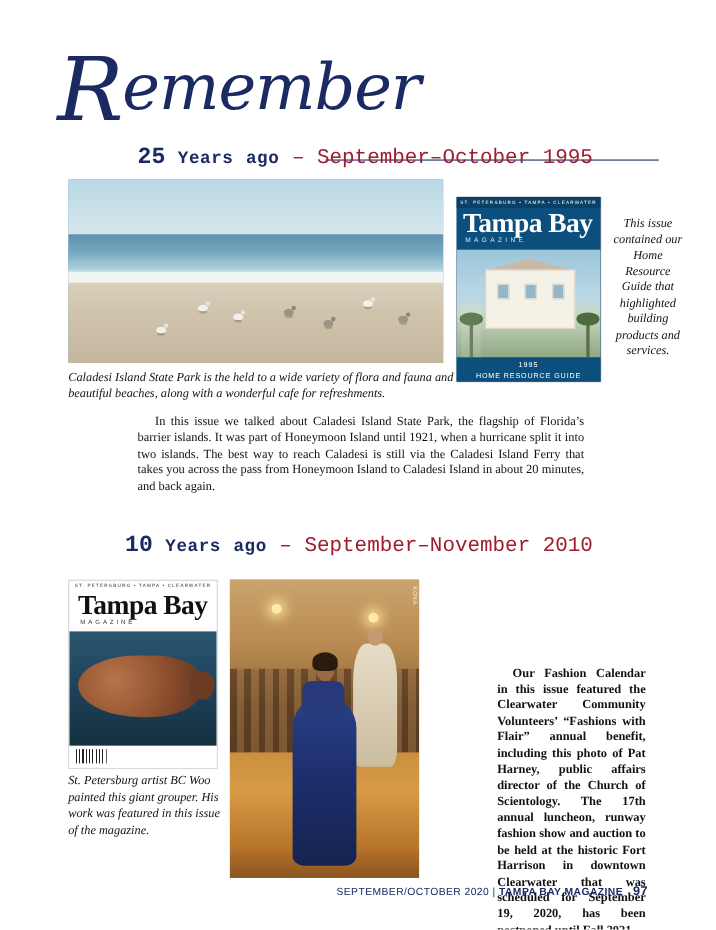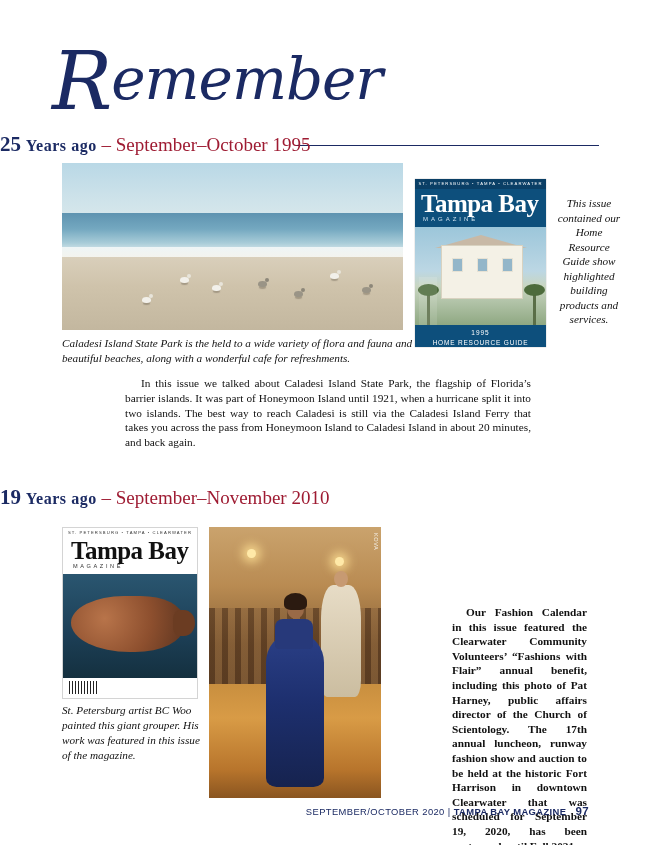--- a/index.html
+++ b/index.html
@@ -70,22 +70,22 @@
     font-family: "Liberation Serif", serif;
     font-size: 17px;
     color: #9e1b32;
     letter-spacing: 0.2px;
   }
 
   
   .sec-head {
     position: absolute;
     width: 539px;
-    text-align: left;
-    font-family: Liberation Serif, serif;
+    text-align: right;
+    font-family: Liberation Mono, monospace;
     font-size: 19px;
     white-space: nowrap;
   }
   .sec-head .num {
     color: #1b2a63;
     font-weight: bold;
     font-size: 21px;
   }
   .sec-head .yrs {
     color: #1b2a63;
@@ -542,26 +542,26 @@
     <div class="c-palm" style="left:12px;"></div>
     <div class="c-palm" style="left:118px;"></div>
     <div class="c-leftstrip"></div>
   </div>
   <div class="c-bar">
     <div class="c-year">1995</div>
     <div class="c-guide">HOME RESOURCE GUIDE</div>
   </div>
 </div>
 
-<div class="side-note">This issue contained our Home Resource Guide show highlighted building products and services.</div>
+<div class="side-note">This issue contained our Home Resource Guide that highlighted building products and services.</div>
 
 <div class="body25"><span class="indent"></span><span>In this issue we talked about Caladesi Island State Park, the flagship of Florida’s barrier islands. It was part of Honeymoon Island until 1921, when a hurricane split it into two islands. The best way to reach Caladesi is still via the Caladesi Island Ferry that takes you across the pass from Honeymoon Island to Caladesi Island in about 20 minutes, and back again.</span></div>
 
 <div class="sec-head" id="head10">
-  <span class="num">19</span>
+  <span class="num">10</span>
   <span class="yrs">Years</span>
   <span class="yrs">ago</span>
   <span class="dash">–</span>
   <span class="date">September–November 2010</span>
 </div>
 
 <div class="cover10">
   <div class="c-top">ST. PETERSBURG  •  TAMPA  •  CLEARWATER</div>
   <div class="c-logo">Tampa Bay</div>
   <div class="c-logo-sub">MAGAZINE</div>

